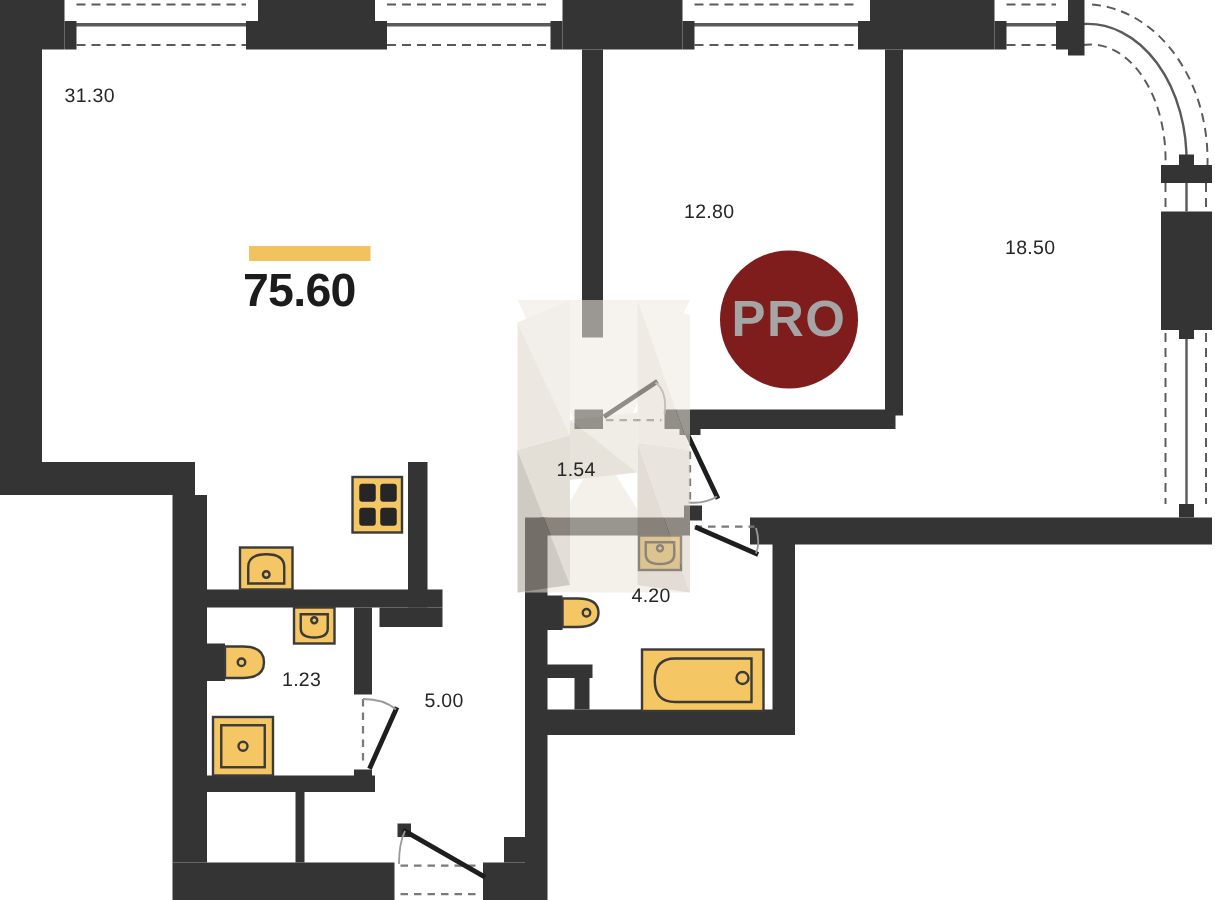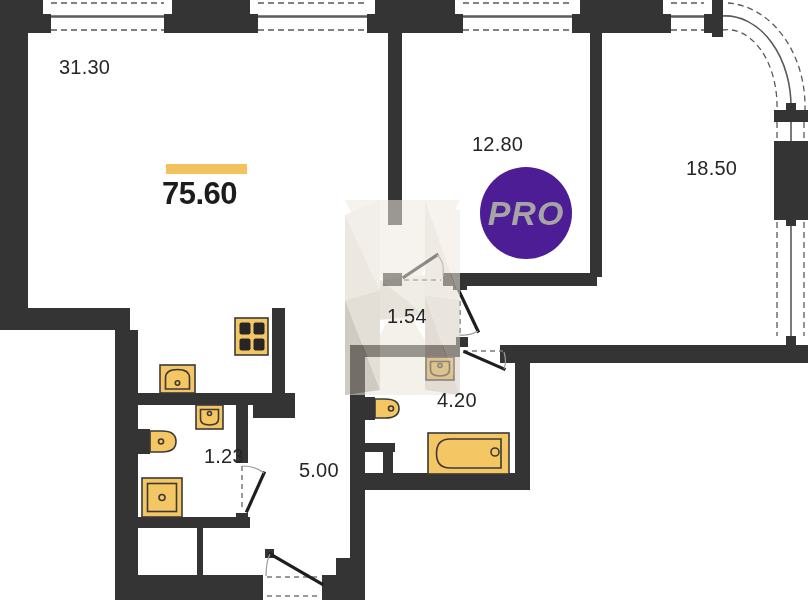--- a/index.html
+++ b/index.html
@@ -1,23 +1,23 @@
 <!DOCTYPE html>
 <html><head>
 <meta charset="utf-8">
 <style>
   html,body{margin:0;padding:0;background:#fff;}
   .plan{position:relative;width:810px;height:600px;background:#ffffff;overflow:hidden;
         font-family:"Liberation Sans", sans-serif;}
   .plan svg{position:absolute;left:0;top:0;}
-  .lbl{position:absolute;color:#262626;font-size:20px;letter-spacing:.2px;white-space:nowrap;z-index:6;margin-left:16px;}
+  .lbl{position:absolute;color:#262626;font-size:13px;letter-spacing:.2px;white-space:nowrap;z-index:6;}
   .lbl-total{position:absolute;color:#1c1c1c;font-size:31px;font-weight:bold;letter-spacing:-.5px;z-index:6;}
   .total-bar{position:absolute;background:#F2C25E;z-index:6;}
-  .pro-badge{position:absolute;width:92px;height:92px;border-radius:50%;background:#4c1d95;z-index:7;
-             display:flex;align-items:center;justify-content:center;font-style:italic;}
+  .pro-badge{position:absolute;width:92px;height:92px;border-radius:50%;background:#7f1d1d;z-index:7;
+             display:flex;align-items:center;justify-content:center;}
   .pro-badge span{color:#A5A5A5;font-size:34px;font-weight:bold;letter-spacing:1px;}
   .wm-text{position:absolute;color:#9B958C;font-size:17px;letter-spacing:.5px;z-index:5;opacity:.9;}
 </style>
 </head>
 <body>
 
 <div class="plan">
 
   <svg width="810" height="600" viewBox="0 0 810 600">
 

